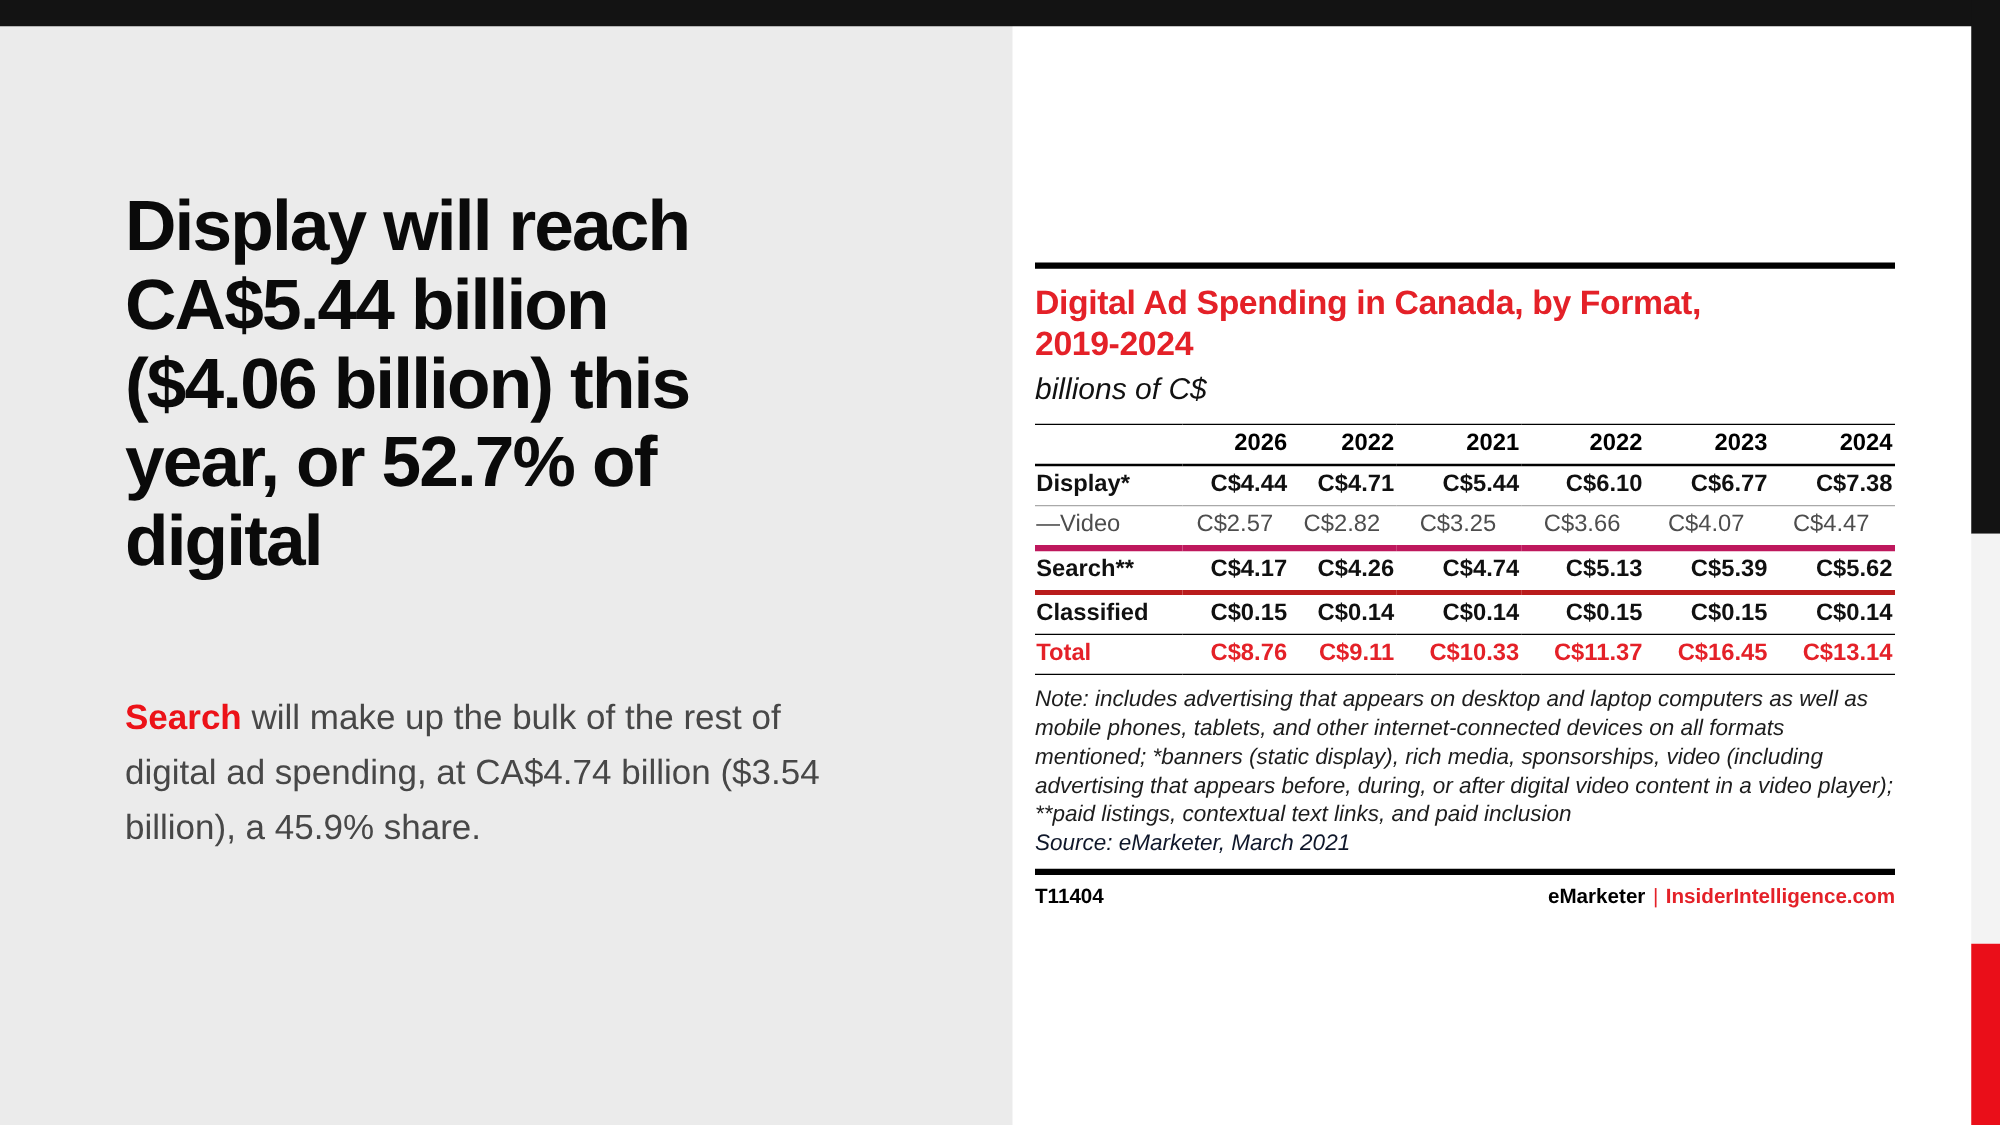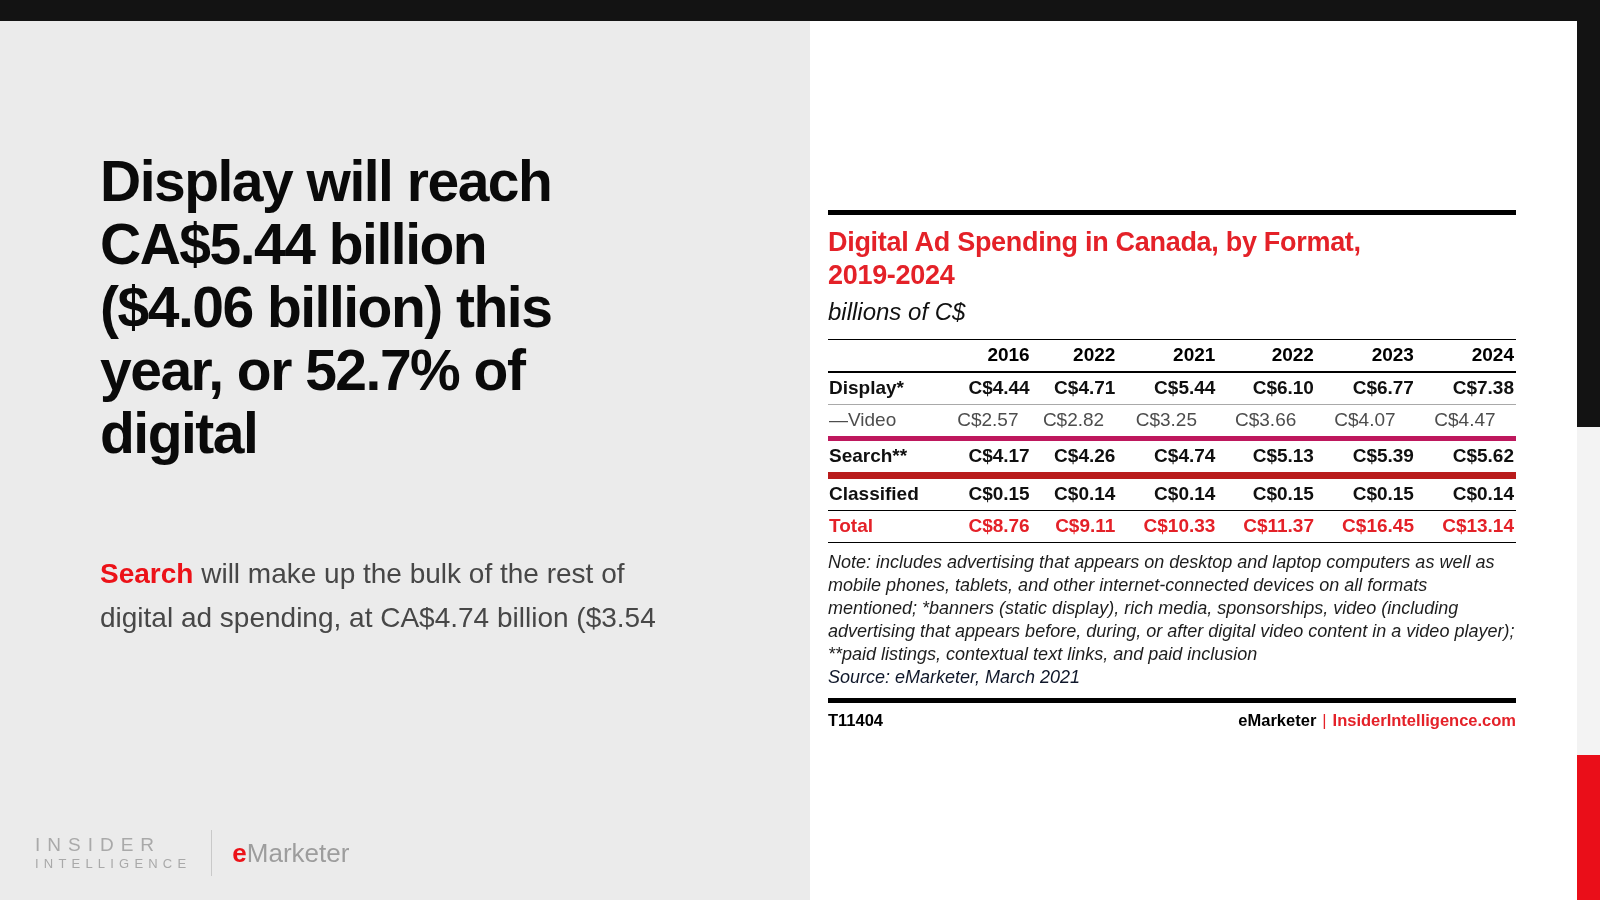--- a/index.html
+++ b/index.html
@@ -35,21 +35,21 @@
   .chart-subtitle { margin-top: 6px; font-size: 24px; font-style: italic; color: #111; }
 
   table.data { width: 100%; border-collapse: collapse; margin-top: 13px; }
   table.data th, table.data td { font-size: 19px; text-align: right; padding: 4px 2px 5px 0;
     white-space: nowrap; }
   table.data th { font-weight: bold; color: #000; border-top: 1px solid #000; border-bottom: 2px solid #000; }
   table.data th.lbl, table.data td.lbl { text-align: left; width: 118px; padding-left: 1px; }
   table.data td { font-weight: bold; color: #101010; }
   tr.row-video td { font-weight: normal; color: #4d4d4d; border-top: 1px solid #a9a9a9; text-align: center; }
   tr.row-search td { border-top: 5px solid #be185d; }
-  tr.row-classified td { border-top: 7px solid #b91c1c; }
+  tr.row-classified td { border-top: 4px solid #b91c1c; }
   tr.row-total td { border-top: 1px solid #000; border-bottom: 1px solid #000; color: #e42128; }
 
   .chart-note { margin-top: 8px; font-size: 18px; line-height: 23px; font-style: italic; color: #1d1d1d; }
   .chart-source { font-size: 18px; line-height: 23px; font-style: italic; color: #0f172a; }
   .footer-rule { margin-top: 9px; border-top: 5px solid #000; }
   .chart-footer { margin-top: 8px; display: flex; justify-content: space-between; align-items: center; }
   .footer-id { font-size: 16.5px; font-weight: bold; color: #000; }
   .footer-right { font-size: 16.5px; font-weight: bold; }
   .footer-brand { color: #000; }
   .footer-sep { color: #e42128; font-weight: normal; padding: 0 6px; }
@@ -70,43 +70,36 @@
     <div>Display will reach</div>
     <div>CA$5.44 billion</div>
     <div>($4.06 billion) this</div>
     <div>year, or 52.7% of</div>
     <div>digital</div>
   </div>
 
   <div class="body-copy">
     <div><span class="hl">Search</span><span> will make up the bulk of the rest of</span></div>
     <div>digital ad spending, at CA$4.74 billion ($3.54</div>
+    <div>billion), a 45.9% share.</div>
   </div>
 
-  <div class="logo-row">
-    <div class="ii-logo">
-      <div class="ii-top">INSIDER</div>
-      <div class="ii-bottom">INTELLIGENCE</div>
-    </div>
-    <div class="logo-divider"></div>
-    <div class="em-logo"><span class="em-e">e</span><span class="em-rest">Marketer</span></div>
-  </div>
 
   <div class="chart">
     <div class="chart-title">
       <div>Digital Ad Spending in Canada, by Format,</div>
       <div>2019-2024</div>
     </div>
     <div class="chart-subtitle">billions of C$</div>
 
     <table class="data">
       <thead>
         <tr>
           <th class="lbl"></th>
-          <th>2016</th>
+          <th>2026</th>
           <th>2022</th>
           <th>2021</th>
           <th>2022</th>
           <th>2023</th>
           <th>2024</th>
         </tr>
       </thead>
       <tbody>
         <tr class="row-display">
           <td class="lbl">Display*</td>

